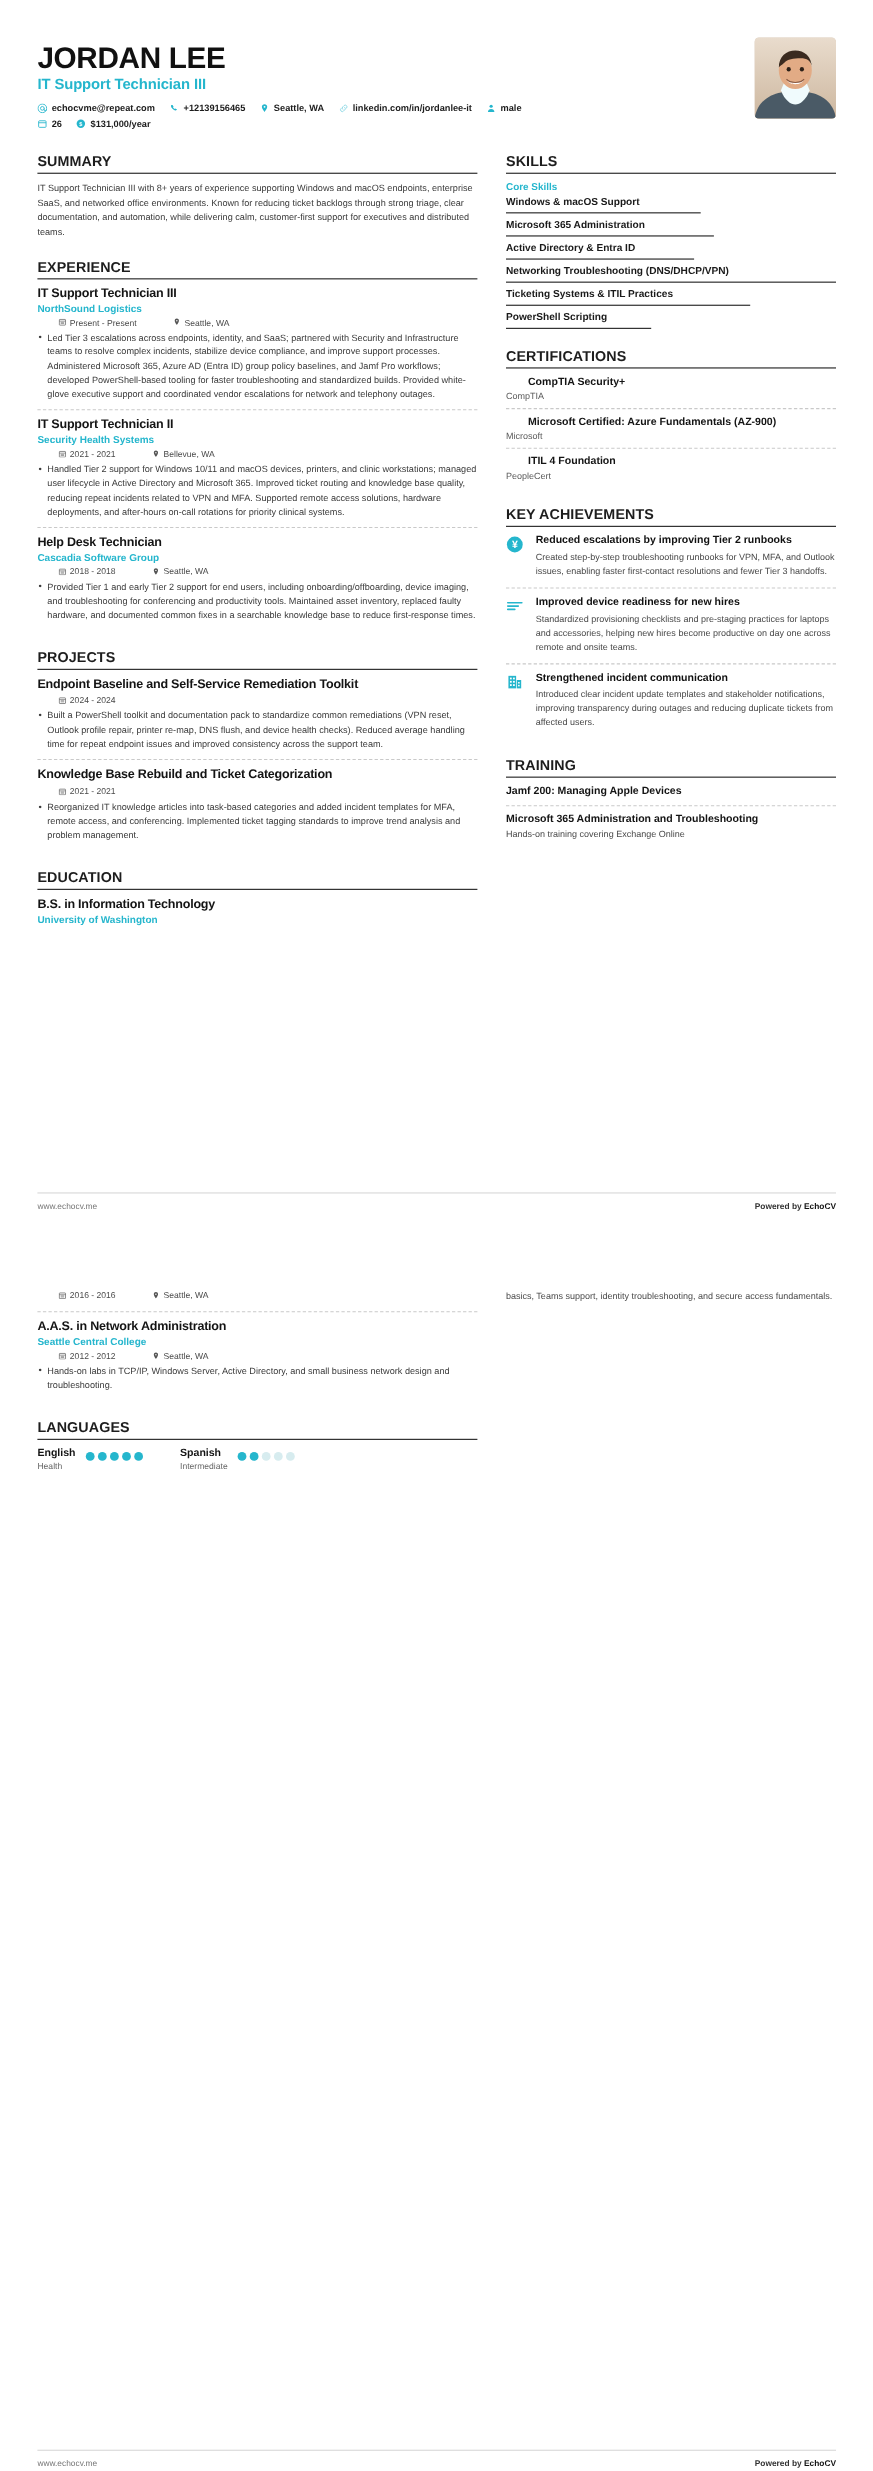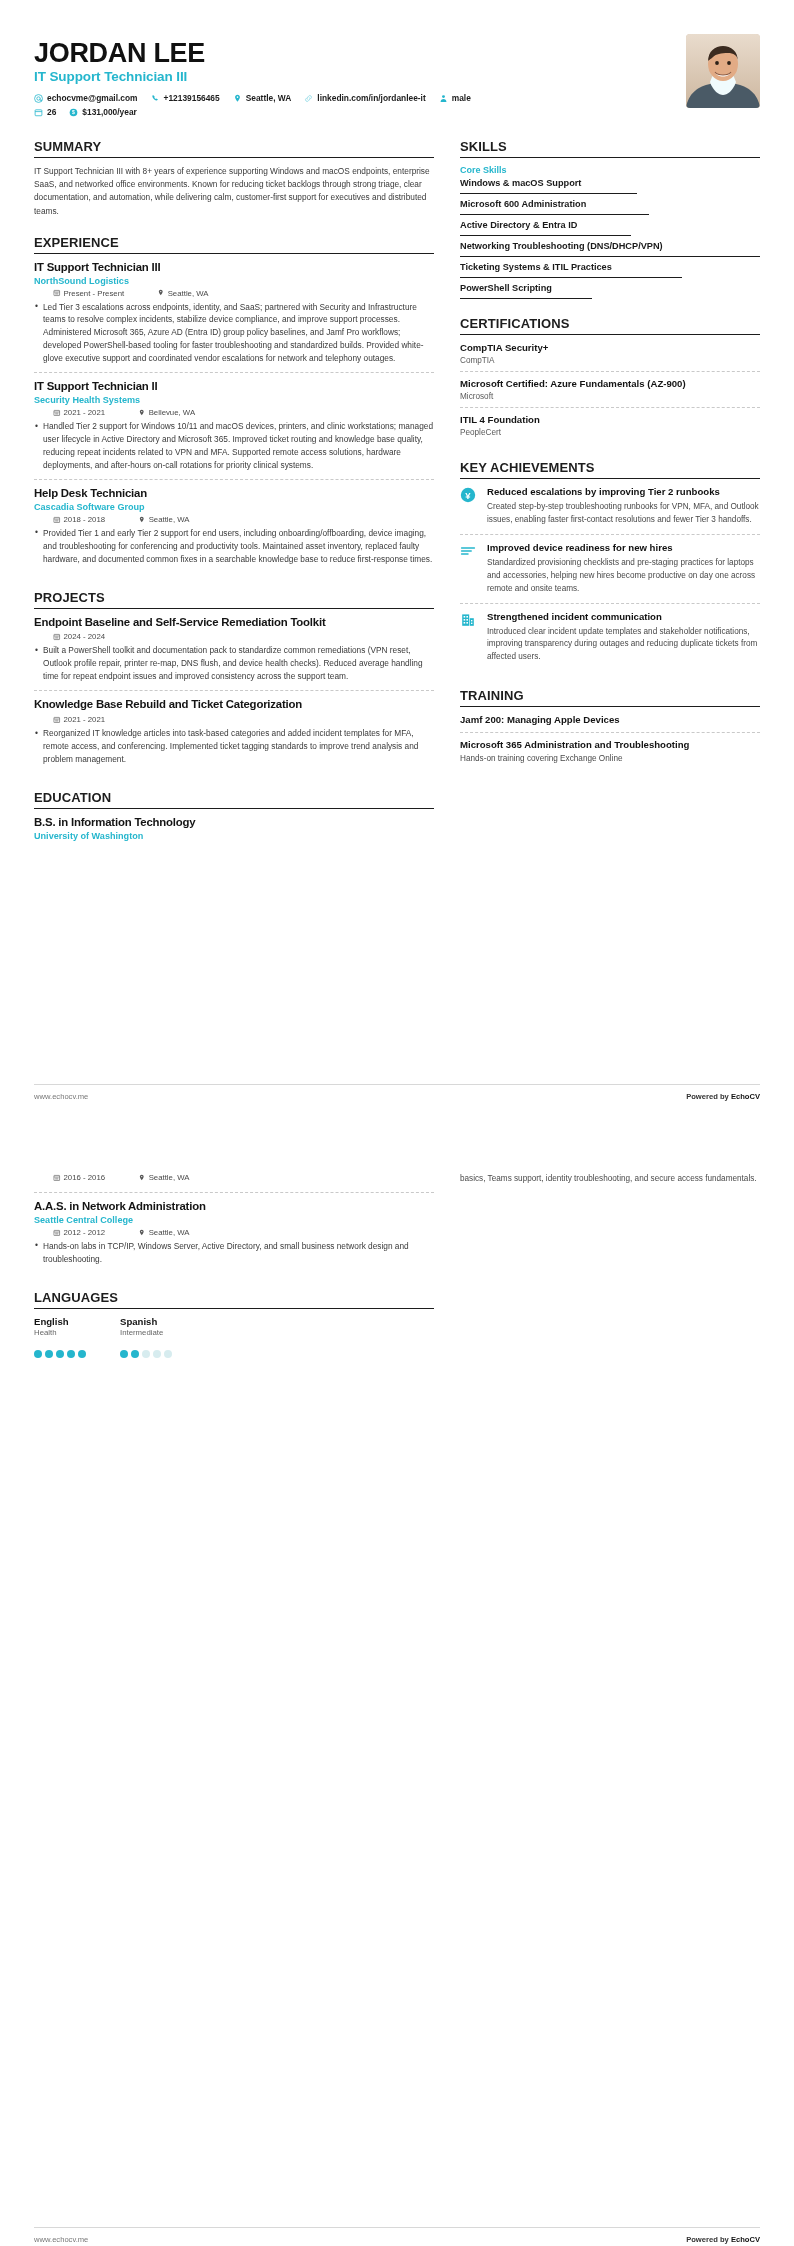--- a/index.html
+++ b/index.html
@@ -164,40 +164,41 @@
   }
 
   
   .cert { padding-bottom: 6px; margin-bottom: 6px; border-bottom: 1px dashed #c9c9c9; }
   .cert:last-child { border-bottom: none; }
   .cert-name {
     font-size: 9.6px;
     font-weight: 700;
     color: #141414;
     line-height: 1.26;
+    margin-left: 20px;
   }
   .cert-issuer { font-size: 8.2px; color: #5a5a5a; margin-top: 2px; }
 
   
   .achv { display: flex; gap: 9px; padding-bottom: 7px; margin-bottom: 7px; border-bottom: 1px dashed #c9c9c9; }
   .achv:last-child { border-bottom: none; }
   .achv-icon { flex: 0 0 18px; width: 18px; padding-top: 1px; }
   .achv-icon svg { display: block; width: 16px; height: 16px; }
   .achv-title { font-size: 9.6px; font-weight: 700; color: #111; line-height: 1.27; }
   .achv-desc { font-size: 8.2px; line-height: 1.56; color: #484848; margin-top: 3px; }
 
   
   .train { padding-bottom: 6px; margin-bottom: 6px; border-bottom: 1px dashed #c9c9c9; }
   .train:last-child { border-bottom: none; margin-bottom: 0; }
   .train-name { font-size: 9.6px; font-weight: 700; color: #141414; line-height: 1.26; }
   .train-desc { font-size: 8.2px; line-height: 1.55; color: #4a4a4a; margin-top: 2px; }
 
   
   .langs { display: flex; gap: 34px; flex-wrap: wrap; }
-  .lang { display: flex; align-items: flex-start; gap: 9px; flex-direction: column; }
+  .lang { display: flex; align-items: flex-start; gap: 9px; }
   .lang-name { font-size: 9.6px; font-weight: 700; color: #141414; }
   .lang-level { font-size: 7.8px; color: #666; margin-top: 1px; }
   .dots { display: flex; gap: 3px; align-items: center; padding-top: 4px; }
   .dot { width: 8px; height: 8px; border-radius: 50%; background: #d7ecef; }
   .dot.on { background: #25b6cd; }
 
   
   .footer {
     position: absolute;
     left: 34px; right: 34px;
@@ -227,21 +228,21 @@
       <div class="contacts">
 
         <div class="contact">
           <span class="ico">
             <svg viewBox="0 0 16 16">
                 <circle cx="8" cy="8" r="7" fill="none" stroke="#25b6cd" stroke-width="1.4"></circle>
                 <circle cx="8" cy="8" r="3" fill="none" stroke="#25b6cd" stroke-width="1.4"></circle>
                 <path d="M11 8v2.2a1.8 1.8 0 0 0 3.6 0" fill="none" stroke="#25b6cd" stroke-width="1.4"></path>
               </svg>
           </span>
-          <span>echocvme@gmail.com</span>
+          <span>echocvme@repeat.com</span>
         </div>
 
         <div class="contact">
           <span class="ico">
             <svg viewBox="0 0 16 16">
                 <path d="M3.2 2.4c-.7.6-1 1.5-.7 2.4.9 3.1 3.6 5.8 6.7 6.7.9.3 1.8 0 2.4-.7l.7-.9-2.6-1.7-.9.9c-1.3-.6-2.4-1.7-3-3l.9-.9L5 2.6z" fill="#25b6cd"></path>
               </svg>
           </span>
           <span>+12139156465</span>
         </div>
@@ -471,21 +472,21 @@
 
       <div class="section">
         <div class="sec-title">SKILLS</div>
         <div class="skill-group-label">Core Skills</div>
 
         <div class="skill">
           <span>Windows &amp; macOS Support</span>
           <span class="bar" style="width:59%"></span>
         </div>
         <div class="skill">
-          <span>Microsoft 600 Administration</span>
+          <span>Microsoft 365 Administration</span>
           <span class="bar" style="width:63%"></span>
         </div>
         <div class="skill">
           <span>Active Directory &amp; Entra ID</span>
           <span class="bar" style="width:57%"></span>
         </div>
         <div class="skill">
           <span>Networking Troubleshooting (DNS/DHCP/VPN)</span>
           <span class="bar" style="width:100%"></span>
         </div>

